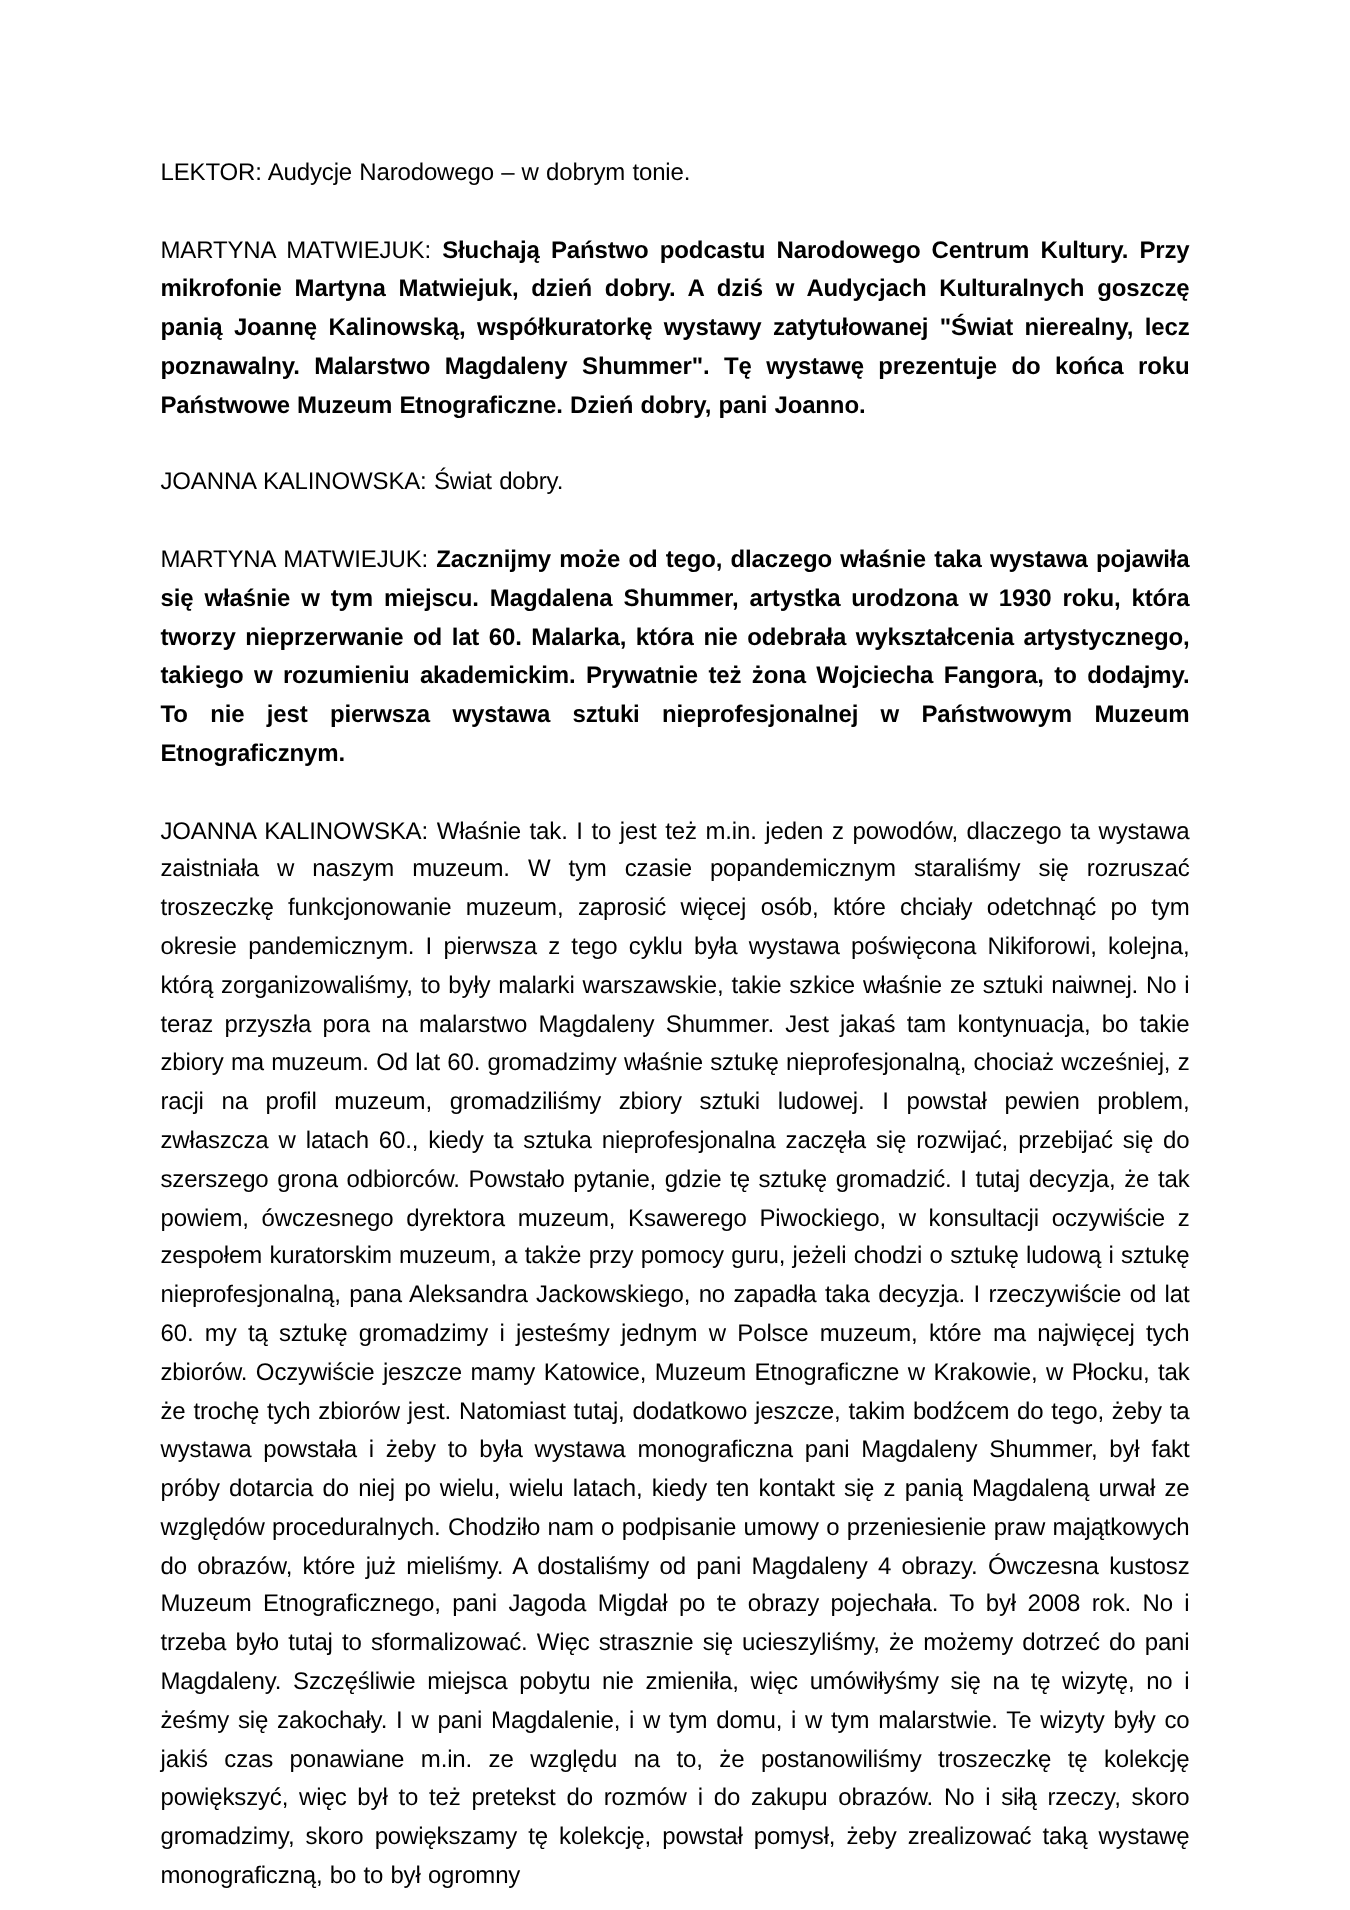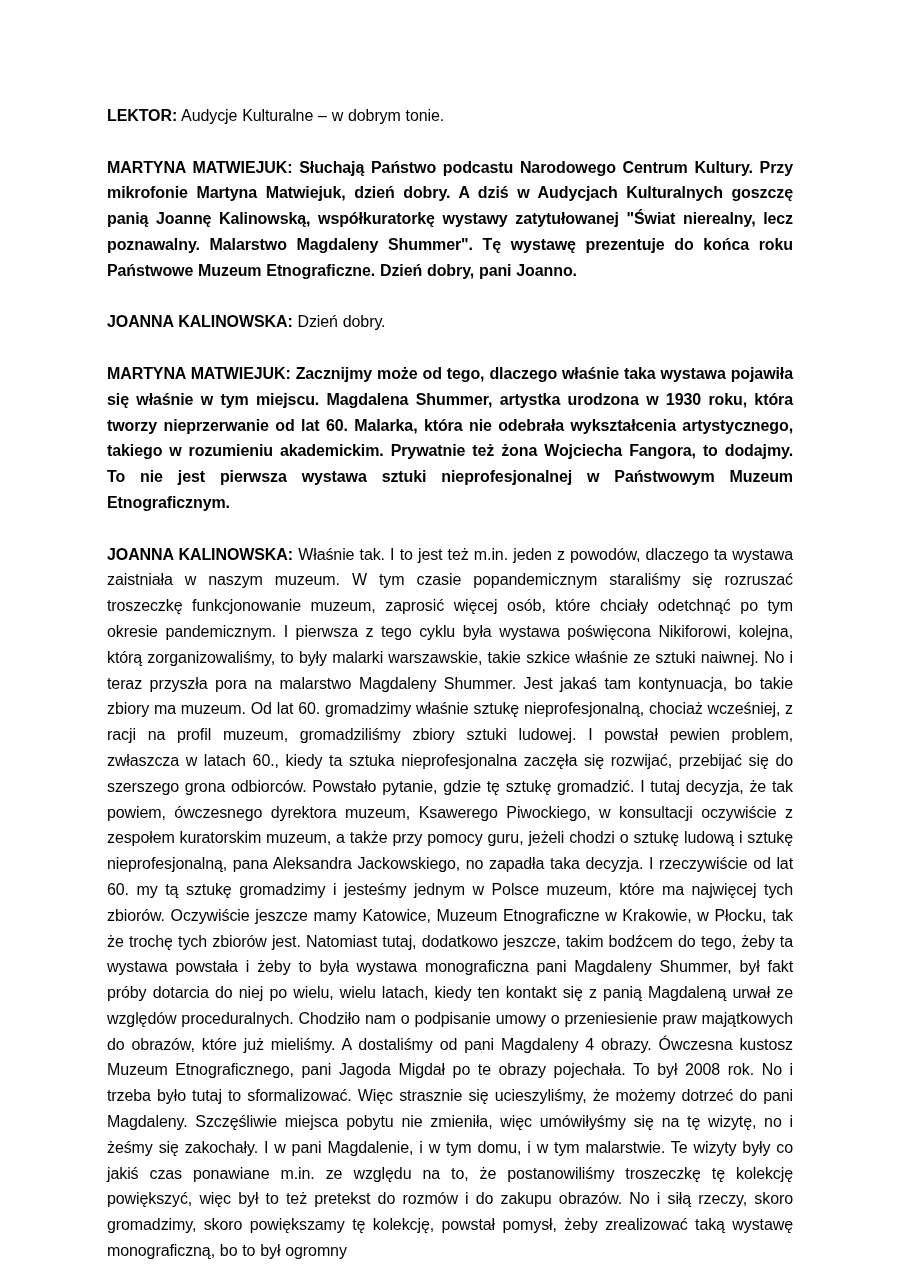--- a/index.html
+++ b/index.html
@@ -27,49 +27,49 @@
     line-height: 25.8px;
     text-align: justify;
     margin: 0 0 25.8px 0;
     letter-spacing: -0.1px;
     word-spacing: 0.5px;
   }
   .para:last-child {
     margin-bottom: 4px;
   }
   .speaker {
-    font-weight: 700;
+    font-weight: 400;
   }
   .speech {
     font-weight: 400;
   }
   .speech.bold {
     font-weight: 700;
     margin-top: 30px;
   }
 </style>
 </head>
 <body>
 
 <div class="page">
   <div class="content">
 
     <p class="para">
       <span class="speaker">LEKTOR:</span>
-      <span class="speech">Audycje Kulturalne – w dobrym tonie.</span>
+      <span class="speech">Audycje Narodowego – w dobrym tonie.</span>
     </p>
 
     <p class="para">
       <span class="speaker">MARTYNA MATWIEJUK:</span>
       <span class="speech bold">Słuchają Państwo podcastu Narodowego Centrum Kultury. Przy mikrofonie Martyna Matwiejuk, dzień dobry. A dziś w Audycjach Kulturalnych goszczę panią Joannę Kalinowską, współkuratorkę wystawy zatytułowanej "Świat nierealny, lecz poznawalny. Malarstwo Magdaleny Shummer". Tę wystawę prezentuje do końca roku Państwowe Muzeum Etnograficzne. Dzień dobry, pani Joanno.</span>
     </p>
 
     <p class="para">
       <span class="speaker">JOANNA KALINOWSKA:</span>
-      <span class="speech">Dzień dobry.</span>
+      <span class="speech">Świat dobry.</span>
     </p>
 
     <p class="para">
       <span class="speaker">MARTYNA MATWIEJUK:</span>
       <span class="speech bold">Zacznijmy może od tego, dlaczego właśnie taka wystawa pojawiła się właśnie w tym miejscu. Magdalena Shummer, artystka urodzona w 1930 roku, która tworzy nieprzerwanie od lat 60. Malarka, która nie odebrała wykształcenia artystycznego, takiego w rozumieniu akademickim. Prywatnie też żona Wojciecha Fangora, to dodajmy. To nie jest pierwsza wystawa sztuki nieprofesjonalnej w Państwowym Muzeum Etnograficznym.</span>
     </p>
 
     <p class="para">
       <span class="speaker">JOANNA KALINOWSKA:</span>
       <span class="speech">Właśnie tak. I to jest też m.in. jeden z powodów, dlaczego ta wystawa zaistniała w naszym muzeum. W tym czasie popandemicznym staraliśmy się rozruszać troszeczkę funkcjonowanie muzeum, zaprosić więcej osób, które chciały odetchnąć po tym okresie pandemicznym. I pierwsza z tego cyklu była wystawa poświęcona Nikiforowi, kolejna, którą zorganizowaliśmy, to były malarki warszawskie, takie szkice właśnie ze sztuki naiwnej. No i teraz przyszła pora na malarstwo Magdaleny Shummer. Jest jakaś tam kontynuacja, bo takie zbiory ma muzeum. Od lat 60. gromadzimy właśnie sztukę nieprofesjonalną, chociaż wcześniej, z racji na profil muzeum, gromadziliśmy zbiory sztuki ludowej. I powstał pewien problem, zwłaszcza w latach 60., kiedy ta sztuka nieprofesjonalna zaczęła się rozwijać, przebijać się do szerszego grona odbiorców. Powstało pytanie, gdzie tę sztukę gromadzić. I tutaj decyzja, że tak powiem, ówczesnego dyrektora muzeum, Ksawerego Piwockiego, w konsultacji oczywiście z zespołem kuratorskim muzeum, a także przy pomocy guru, jeżeli chodzi o sztukę ludową i sztukę nieprofesjonalną, pana Aleksandra Jackowskiego, no zapadła taka decyzja. I rzeczywiście od lat 60. my tą sztukę gromadzimy i jesteśmy jednym w Polsce muzeum, które ma najwięcej tych zbiorów. Oczywiście jeszcze mamy Katowice, Muzeum Etnograficzne w Krakowie, w Płocku, tak że trochę tych zbiorów jest. Natomiast tutaj, dodatkowo jeszcze, takim bodźcem do tego, żeby ta wystawa powstała i żeby to była wystawa monograficzna pani Magdaleny Shummer, był fakt próby dotarcia do niej po wielu, wielu latach, kiedy ten kontakt się z panią Magdaleną urwał ze względów proceduralnych. Chodziło nam o podpisanie umowy o przeniesienie praw majątkowych do obrazów, które już mieliśmy. A dostaliśmy od pani Magdaleny 4 obrazy. Ówczesna kustosz Muzeum Etnograficznego, pani Jagoda Migdał po te obrazy pojechała. To był 2008 rok. No i trzeba było tutaj to sformalizować. Więc strasznie się ucieszyliśmy, że możemy dotrzeć do pani Magdaleny. Szczęśliwie miejsca pobytu nie zmieniła, więc umówiłyśmy się na tę wizytę, no i żeśmy się zakochały. I w pani Magdalenie, i w tym domu, i w tym malarstwie. Te wizyty były co jakiś czas ponawiane m.in. ze względu na to, że postanowiliśmy troszeczkę tę kolekcję powiększyć, więc był to też pretekst do rozmów i do zakupu obrazów. No i siłą rzeczy, skoro gromadzimy, skoro powiększamy tę kolekcję, powstał pomysł, żeby zrealizować taką wystawę monograficzną, bo to był ogromny</span>

